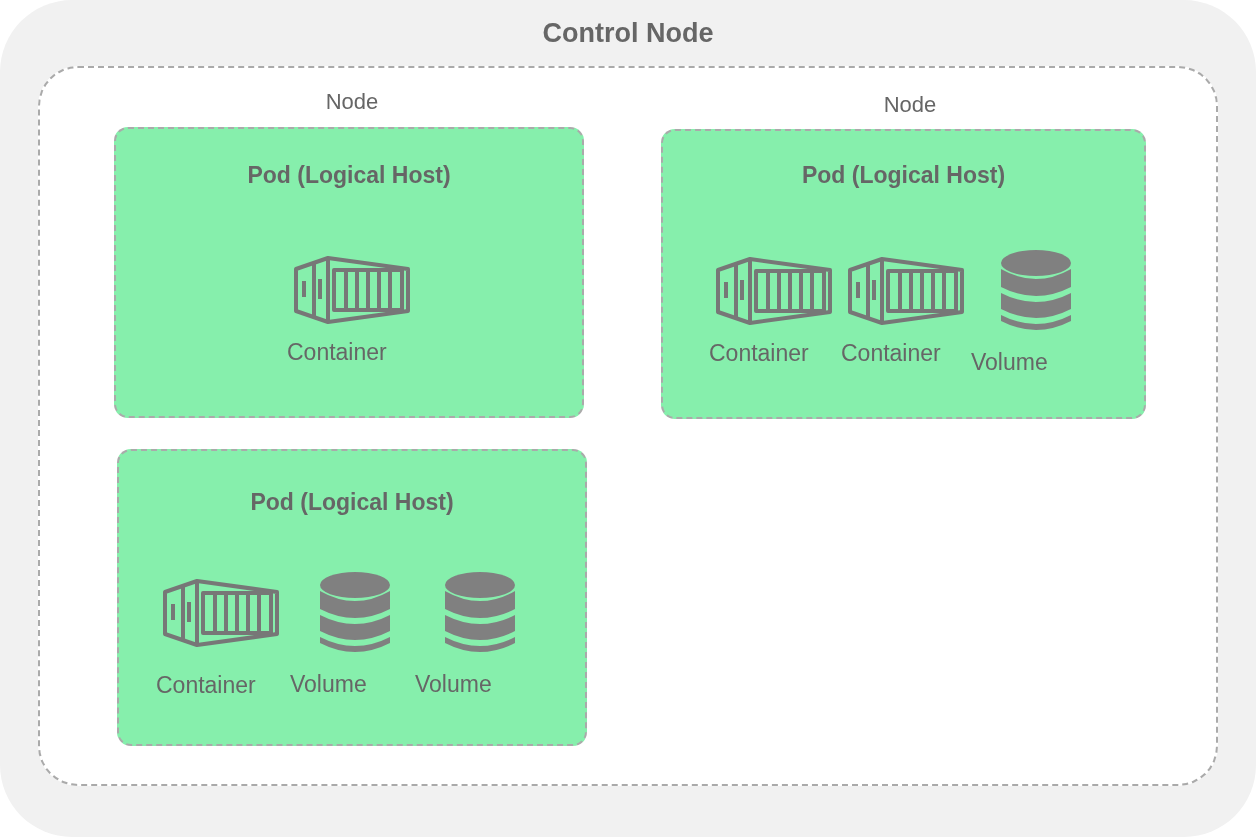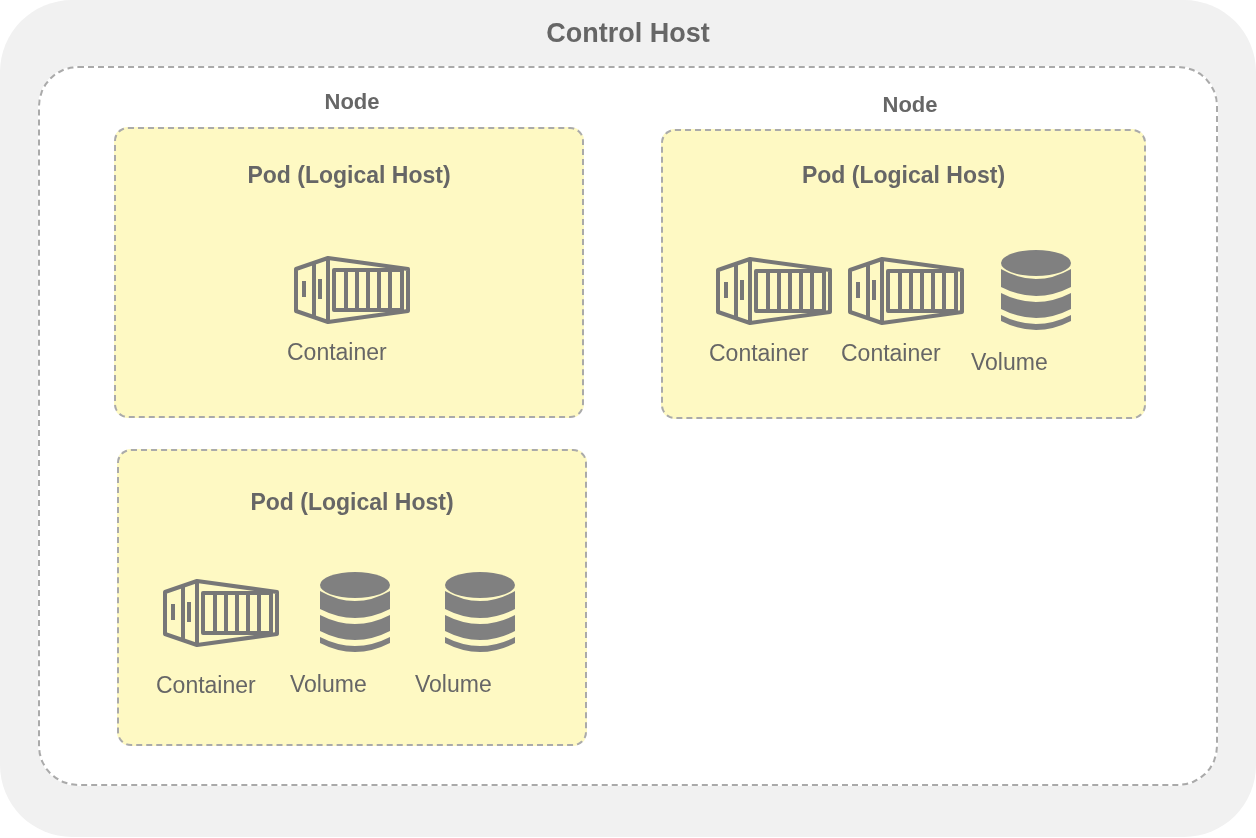--- a/index.html
+++ b/index.html
@@ -4,22 +4,22 @@
   <style>
     html, body { margin: 0; padding: 0; background: #ffffff; }
     body { width: 1256px; height: 838px; position: relative; overflow: hidden;
            font-family: "Liberation Sans", "DejaVu Sans", sans-serif; color: #666; }
     .control-plane { position: absolute; left: 0; top: 0; width: 1256px; height: 837px;
                      background: #f1f1f1; border-radius: 72px; }
     .cp-title { position: absolute; left: 0; width: 1256px; top: 18px; text-align: center;
                 font-weight: bold; font-size: 27px; color: #666; }
     .node-area { position: absolute; left: 38px; top: 66px; width: 1180px; height: 720px;
                  background: #ffffff; border: 2px dashed #aaaaaa; border-radius: 40px; box-sizing: border-box; }
-    .node-label { position: absolute; font-weight: bold; font-size: 22px; color: #666; text-align: center; width: 200px; }
-    .pod { position: absolute; border: 2px dashed #aaaaaa; border-radius: 14px; box-sizing: border-box; background: #fef9c3; }
+    .node-label { position: absolute; font-weight: normal; font-size: 22px; color: #666; text-align: center; width: 200px; }
+    .pod { position: absolute; border: 2px dashed #aaaaaa; border-radius: 14px; box-sizing: border-box; background: #86efac; }
     .pod-title { position: absolute; left: 0; right: 0; text-align: center; font-weight: bold; font-size: 23px; color: #666; }
     .item { position: absolute; width: 130px; text-align: left; }
     .item svg { display: block; margin: 0 auto; }
     .item-label { display: block; font-size: 23px; color: #666; margin-top: 14px; }
   </style>
 </head>
 <body>
 
 <svg width="0" height="0" style="position:absolute">
   <defs>
@@ -38,21 +38,21 @@
         <ellipse cx="36" cy="14" rx="35" ry="13"></ellipse>
         <path d="M1 20 Q36 40 71 20 L71 38 Q36 56 1 38 Z"></path>
         <path d="M1 44 Q36 62 71 44 L71 60 Q36 78 1 60 Z"></path>
         <path d="M1 66 Q36 84 71 66 L71 72 Q36 90 1 72 Z"></path>
       </g>
     </symbol>
   </defs>
 </svg>
 
 <div class="control-plane">
-  <div class="cp-title">Control Host</div>
+  <div class="cp-title">Control Node</div>
 </div>
 
 <div class="node-area"></div>
 
 <div class="node-label" style="left:252px; top:89px;">Node</div>
 
 <div class="pod" style="left:114px; top:127px; width:470px; height:291px;">
   <div class="pod-title" style="top:33px;">Pod (Logical Host)</div>
   <div class="item" style="left:171px; top:126px;">
     <svg width="116" height="70">

